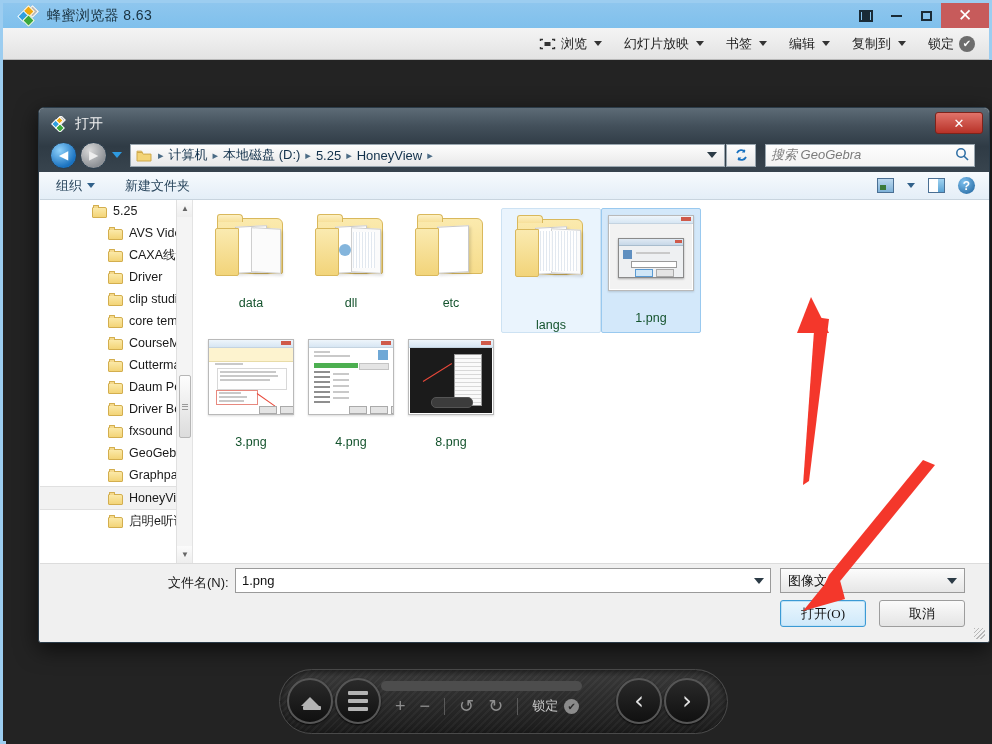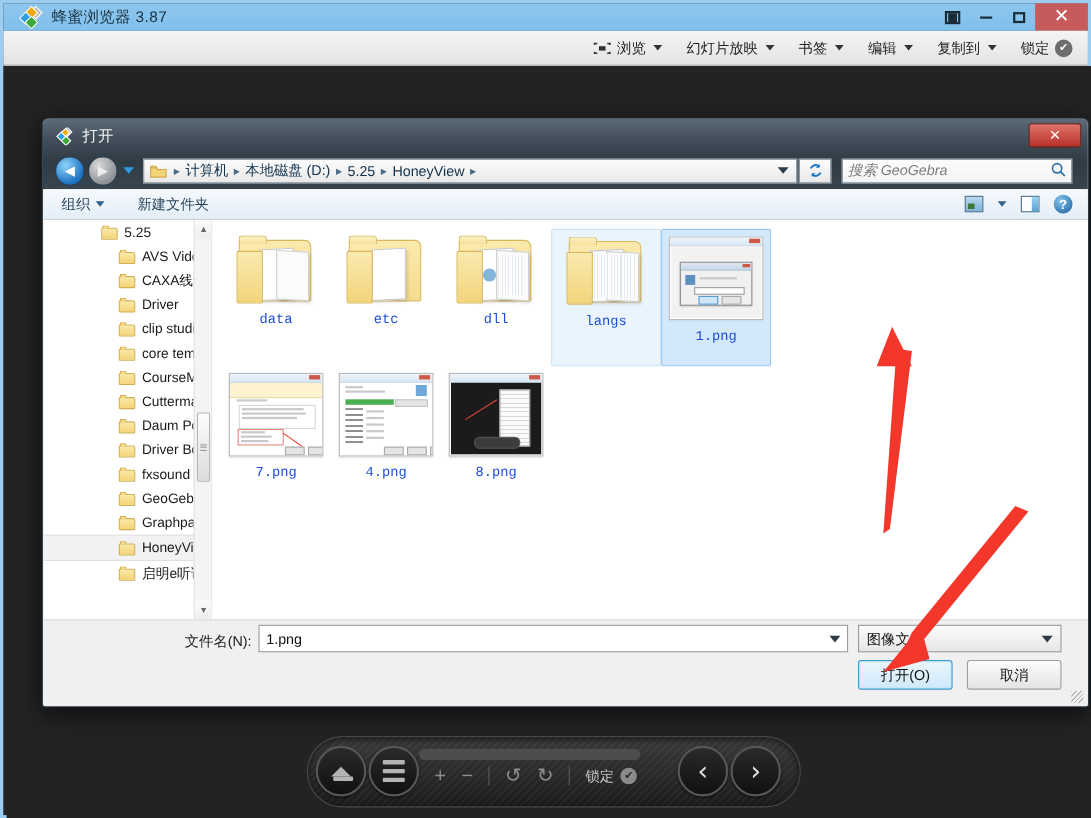--- a/index.html
+++ b/index.html
@@ -226,22 +226,22 @@
 
   .files{
     flex:1;position:relative;background:#fff;padding:8px 0 0 8px;box-sizing:border-box;
   }
   .frow{display:flex;}
   .fitem{
     width:100px;height:125px;display:flex;flex-direction:column;align-items:center;
     padding-top:6px;box-sizing:border-box;
   }
   .fitem.sel{background:#d3e8fa;border:1px solid #99c9ef;border-radius:2px;}
-  .fitem.weaksel{background:#eaf4fd;border:1px solid #cde2f3;border-radius:2px;}
-  .fname{font-size:12.5px;color:#1d4ed8;margin-top:8px;font-family:Liberation Mono, monospace;}
+  .fitem.weaksel{background:#eaf4fd;border:1px solid #cde2f3;border-radius:2px;justify-content:space-between;}
+  .fname{font-size:12.5px;color:#14532d;margin-top:20px;}
   
   .bigfolder{width:72px;height:62px;position:relative;}
   .bf-back{position:absolute;left:2px;top:4px;width:66px;height:56px;
     background:linear-gradient(#fbeaae,#f6dc8b);border:1px solid #d9b85c;border-radius:2px 6px 2px 2px;box-sizing:border-box;}
   .bf-tab{position:absolute;left:2px;top:0px;width:26px;height:8px;
     background:linear-gradient(#fdf0c2,#f7e09a);border:1px solid #d9b85c;border-bottom:none;border-radius:3px 4px 0 0;box-sizing:border-box;}
   .bf-paper{position:absolute;left:20px;top:12px;width:30px;height:45px;background:#fff;border:1px solid #c9c9c9;
     transform:skewY(-3deg);box-shadow:2px 2px 3px rgba(0,0,0,.12);}
   .bf-paper2{position:absolute;left:36px;top:14px;width:28px;height:43px;background:#fbfbfb;border:1px solid #cfcfcf;
     transform:skewY(3deg);box-shadow:2px 2px 3px rgba(0,0,0,.12);}
@@ -298,20 +298,21 @@
   .btn{
     position:absolute;height:27px;border-radius:3px;
     display:flex;align-items:center;justify-content:center;
     font-size:13px;color:#111;box-sizing:border-box;
   }
   .btn-open{
     left:777px;top:597px;width:86px;
     background:linear-gradient(#eaf6fd,#cfe9fa);
     border:1px solid #3c9ad4;
     box-shadow:0 0 0 1px #bfe2f7 inset;
+    font-family:Liberation Serif, serif;
   }
   .btn-cancel{
     left:876px;top:597px;width:86px;
     background:linear-gradient(#fbfbfb,#e4e4e4);
     border:1px solid #9d9d9d;
   }
   .resize-grip{position:absolute;right:4px;bottom:3px;width:11px;height:11px;
     background:repeating-linear-gradient(135deg,#b8b8b8 0 1px,transparent 1px 3px);}
 
   
@@ -322,21 +323,21 @@
 
 <div class="app">
 
   <div class="titlebar">
     <div class="tb-logo">
       <div class="diam d2"></div>
         <div class="diam d4"></div>
       <div class="diam d1"></div>
         <div class="diam d3"></div>
     </div>
-    <div class="tb-title">蜂蜜浏览器 3.87</div>
+    <div class="tb-title">蜂蜜浏览器 8.63</div>
     <div class="tb-btns">
       <div class="tb-btn">
           <span class="glyph-full"></span>
         </div>
       <div class="tb-btn">
           <span class="glyph-min"></span>
         </div>
       <div class="tb-btn">
           <span class="glyph-max"></span>
         </div>
@@ -589,37 +590,37 @@
                 <div class="bf-paper2"></div>
                 <div class="bf-front"></div>
             </div>
             <div class="fname">data</div>
           </div>
 
           <div class="fitem">
             <div class="bigfolder">
               <div class="bf-back"></div>
                 <div class="bf-tab"></div>
-              <div class="bf-paper" style="left:22px;background:#fff"></div>
-              <div class="bf-front"></div>
-            </div>
-            <div class="fname">etc</div>
-          </div>
-
-          <div class="fitem">
-            <div class="bigfolder">
-              <div class="bf-back"></div>
-                <div class="bf-tab"></div>
               <div class="bf-paper"></div>
               <div class="bf-paper2"></div>
                 <div class="bf-lines"></div>
               <div class="bf-doc" style="left:24px;top:30px;width:12px;height:12px;background:#6fa8d6;border-radius:50%"></div>
               <div class="bf-front"></div>
             </div>
             <div class="fname">dll</div>
+          </div>
+
+          <div class="fitem">
+            <div class="bigfolder">
+              <div class="bf-back"></div>
+                <div class="bf-tab"></div>
+              <div class="bf-paper" style="left:22px;background:#fff"></div>
+              <div class="bf-front"></div>
+            </div>
+            <div class="fname">etc</div>
           </div>
 
 
           <div class="fitem weaksel">
             <div class="bigfolder">
               <div class="bf-back"></div>
                 <div class="bf-tab"></div>
               <div class="bf-paper"></div>
                 <div class="bf-paper2"></div>
               <div class="bf-lines" style="left:22px;top:16px;width:40px;height:40px"></div>
@@ -662,21 +663,21 @@
               <div class="th-redbox" style="left:7px;top:50px;width:40px;height:13px"></div>
               <div class="th-txt" style="left:10px;top:52px;width:22px"></div>
               <div class="th-txt" style="left:10px;top:56px;width:28px"></div>
               <div class="th-txt" style="left:10px;top:60px;width:25px"></div>
               <div class="th-redline" style="left:48px;top:53px;width:22px;transform:rotate(35deg)"></div>
               <div class="th-btns" style="left:50px;top:66px">
                   <i></i>
                   <i></i>
                 </div>
             </div>
-            <div class="fname">7.png</div>
+            <div class="fname">3.png</div>
           </div>
 
           <div class="fitem">
             <div class="thumb">
               <div class="th-bar"></div>
               <div class="th-txt" style="left:5px;top:11px;width:16px"></div>
               <div class="th-txt" style="left:5px;top:15px;width:36px"></div>
               <div style="position:absolute;right:5px;top:10px;width:10px;height:10px;background:#6fa8d6"></div>
               <div class="th-green" style="left:5px;top:23px;width:44px"></div>
               <div style="position:absolute;left:50px;top:23px;width:28px;height:5px;background:#e4e4e4;border:1px solid #c4c4c4"></div>

